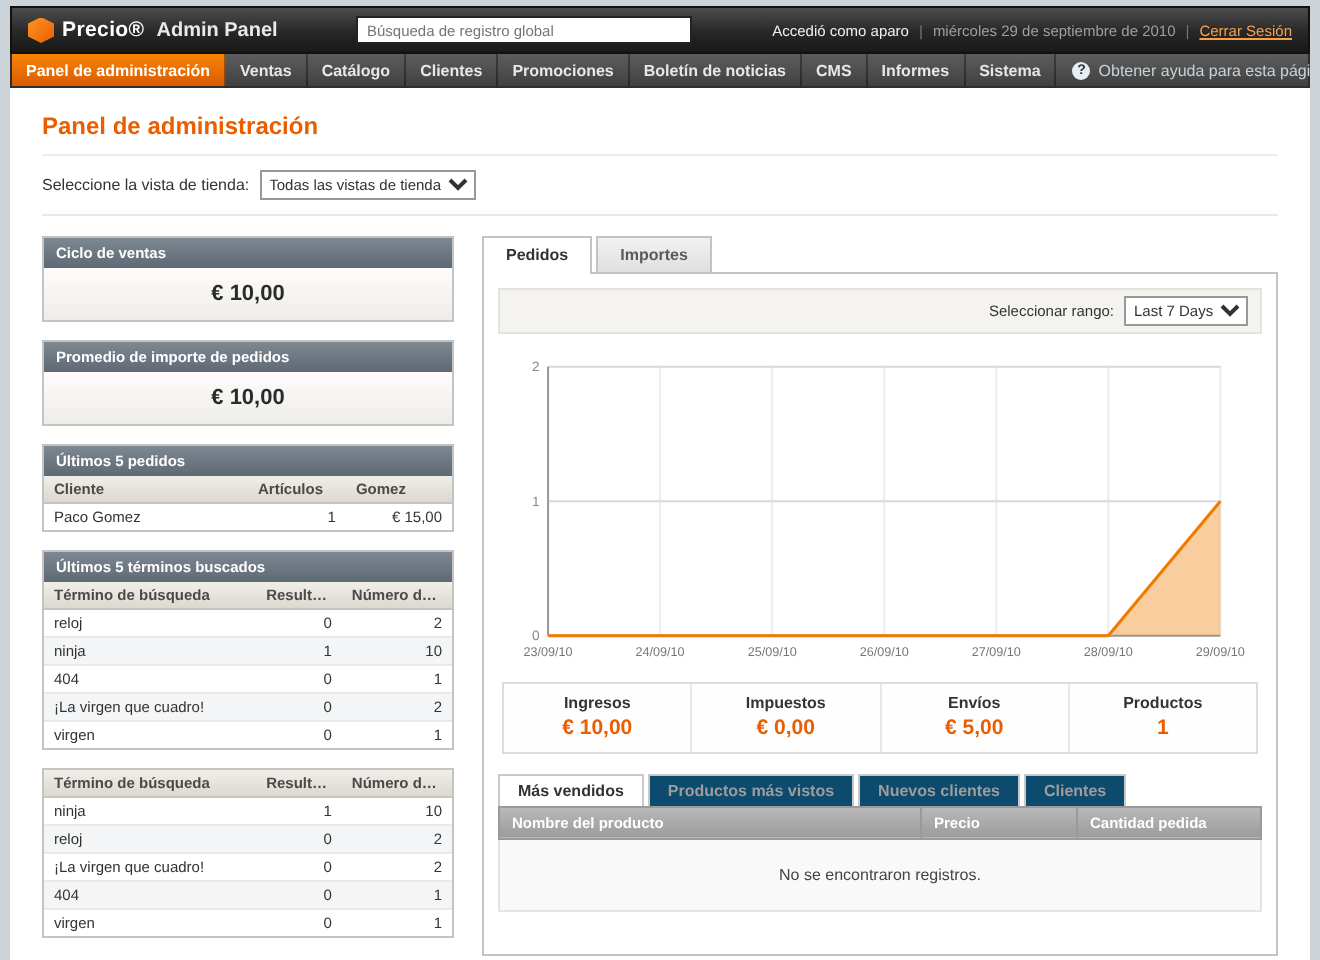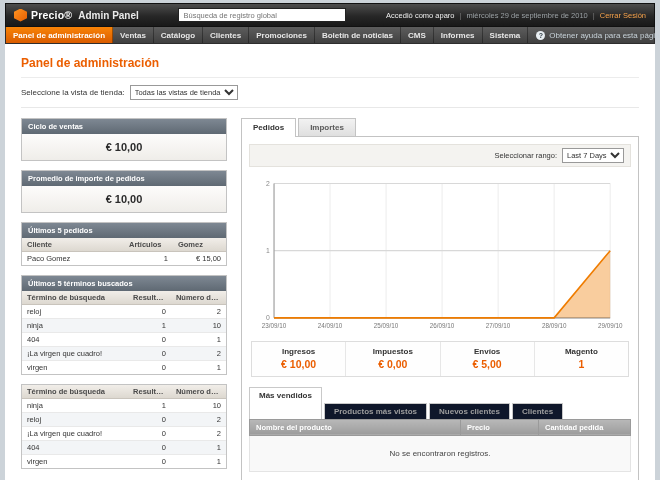--- a/index.html
+++ b/index.html
@@ -33,21 +33,21 @@
     width:168px; height:14px;
     font-size:7.5px; color:#666;
     border:1px solid #222; background:#fff;
     padding:0 4px;
     font-family:"Liberation Sans", sans-serif;
   }
   .header-right { display:flex; align-items:center; gap:5px; font-size:7.5px; white-space:nowrap;justify-content:flex-end; }
   .user-status { color:#efefef; }
   .hdr-sep { color:#777; }
   .hdr-date { color:#9aa0a4; }
-  .logout-link { color:#f6a24b; cursor:pointer; }
+  .logout-link { color:#f6a24b; text-decoration:underline; cursor:pointer; }
 
   
   .nav {
     height:17px;
     background:linear-gradient(#5d5d5d,#404040);
     display:flex; align-items:stretch;
     font-size:8px; font-weight:bold;
     border:1px solid #2e2e2e; border-top:none;
   }
   .nav-item {
@@ -140,21 +140,21 @@
   .total-cell:first-child { border-left:none; }
   .total-label { font-size:8px; font-weight:bold; color:#333; }
   .total-value { font-size:10.5px; font-weight:bold; color:var(--accent,#eb5e00); margin-top:2px; }
 
   .sub-tabs { display:flex; gap:2px; font-size:8px; font-weight:bold; margin-top:4px;text-align:right; }
   .sub-tab {
     padding:3px 9px; cursor:pointer;
     border:1px solid #c9c9c9; border-bottom:none;
   }
   .sub-tab.active { background:#fff; color:#333; }
-  .sub-tab.disabled { background:#0f172a; color:#9d9d9d;margin-top:16px; }
+  .sub-tab.disabled { background:#0c4a6e; color:#9d9d9d; }
 
   .grid-table thead th {
     background:linear-gradient(#b9b9b9,#9c9c9c);
     color:#fff; font-weight:bold; text-align:left;
     padding:3px 6px; border:1px solid #9a9a9a;
   }
   .grid-empty {
     text-align:center; font-size:8px; color:#444;
     padding:13px 0; background:#f9f9f9;
     border:1px solid #e4e4e4; border-top:none;
@@ -389,21 +389,21 @@
             </div>
             <div class="total-cell">
               <div class="total-label">Impuestos</div>
               <div class="total-value">€ 0,00</div>
             </div>
             <div class="total-cell">
               <div class="total-label">Envíos</div>
               <div class="total-value">€ 5,00</div>
             </div>
             <div class="total-cell">
-              <div class="total-label">Magento</div>
+              <div class="total-label">Productos</div>
               <div class="total-value">1</div>
             </div>
           </div>
 
           <div class="sub-tabs">
             <div class="sub-tab active">Más vendidos</div>
             <div class="sub-tab disabled">Productos más vistos</div>
             <div class="sub-tab disabled">Nuevos clientes</div>
             <div class="sub-tab disabled">Clientes</div>
           </div>

